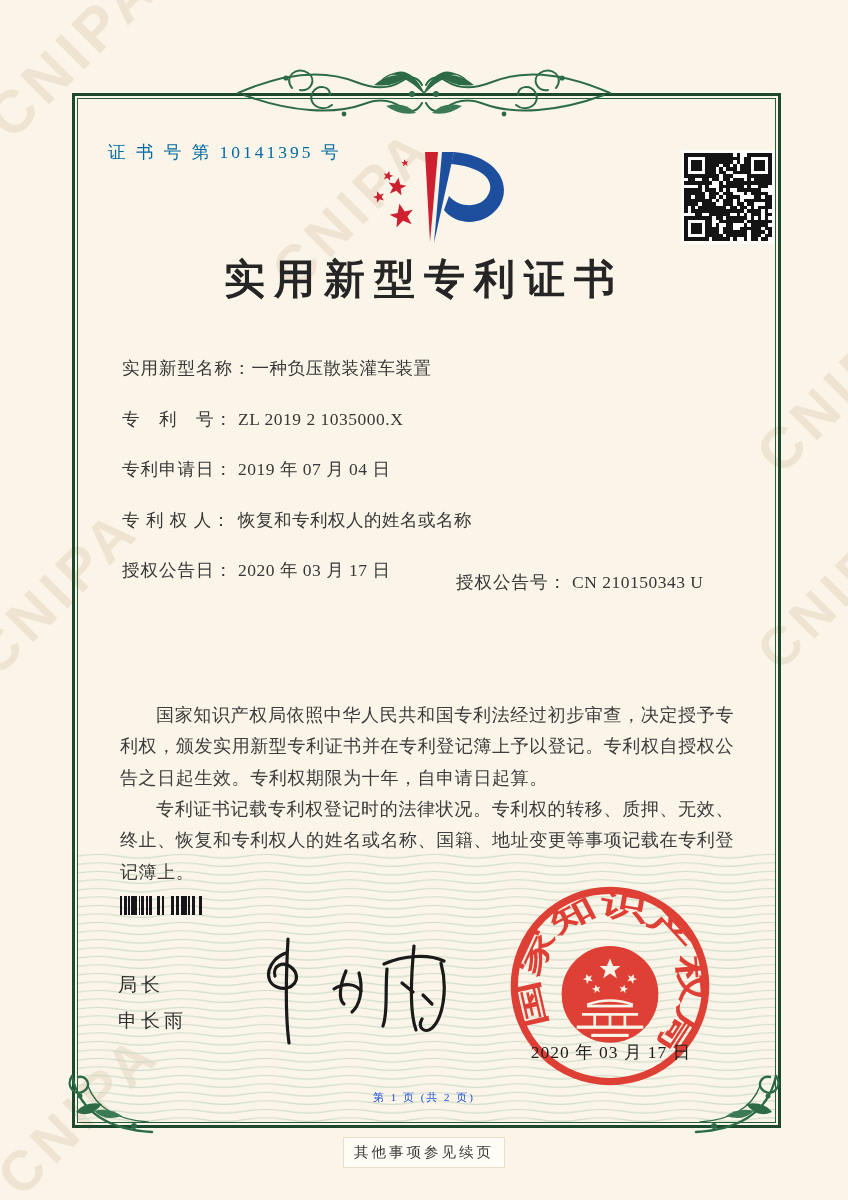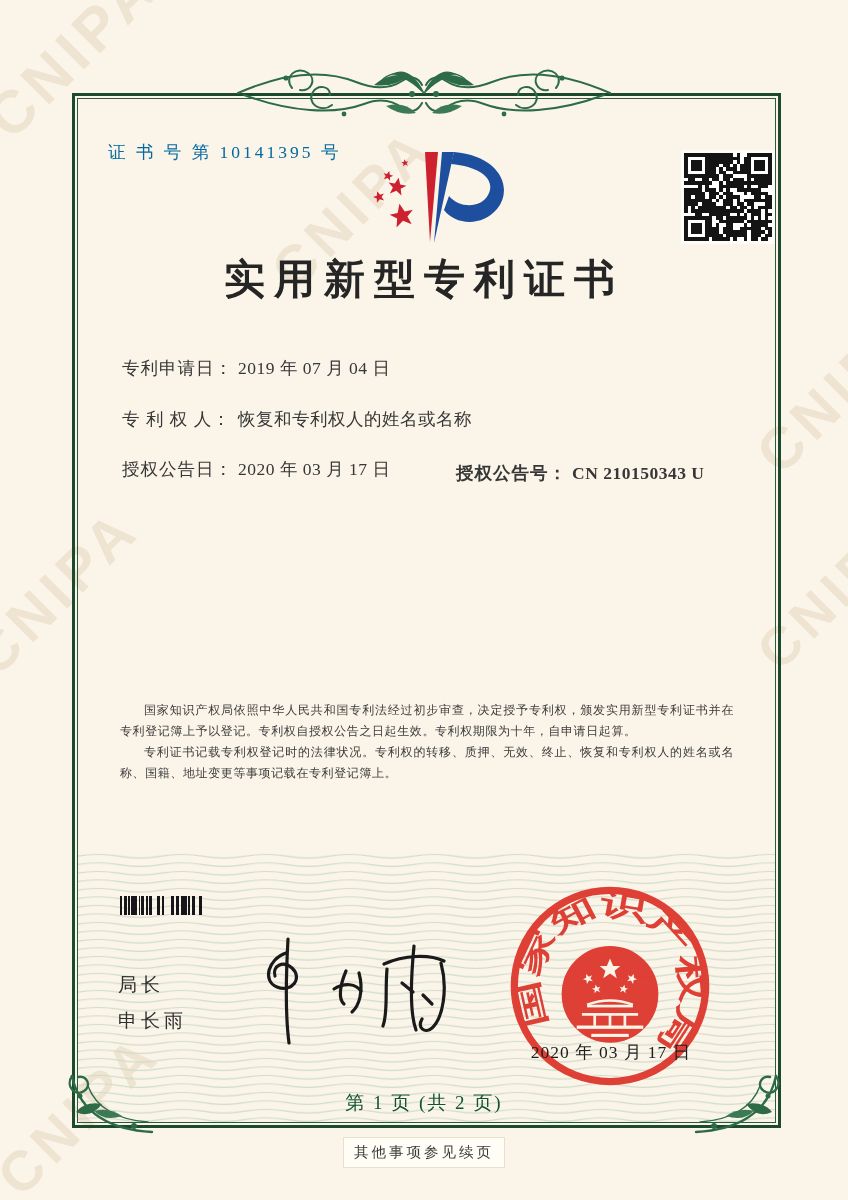--- a/index.html
+++ b/index.html
@@ -67,25 +67,25 @@
     text-align:center;
     font-size:41px; font-weight:bold; color:#252525;
     letter-spacing:9px;
   }
 
   .fields { left:122px; top:356px; width:616px; font-size:17.5px; color:#373737; }
   .field-row { height:50.6px; white-space:nowrap; }
   .field-row .lbl { display:inline-block; min-width:116px; letter-spacing:1px; }
   .field-row .val { letter-spacing:0.5px; }
   .field-row.double { position:relative; }
-  .pair2 { position:absolute; left:334px; top:4px;font-weight:bold; }
+  .pair2 { position:absolute; left:334px; top:12px; }
 
   .paras {
     left:120px; top:700px; width:614px;
-    font-size:12px; line-height:1.74; color:#3c3c3c;
+    font-size:18px; line-height:1.74; color:#3c3c3c;
     text-align:justify; letter-spacing:0.6px;
   }
   .paras p { text-indent:2em; }
 
   .barcode {
     left:120px; top:896px; width:214px; height:19px;
     font-size:0; white-space:nowrap; overflow:hidden;
   }
   .barcode i { display:inline-block; height:100%; background:#16161a; }
 
@@ -96,21 +96,21 @@
 
   .seal { left:506px; top:882px; width:208px; height:208px; opacity:0.95; }
   .seal-date {
     left:504px; top:1040px; width:214px;
     text-align:center; font-size:17.5px; color:#1e1e1e; letter-spacing:1px;
     z-index:4;
   }
 
   .page-info {
     left:0; top:1090px; width:848px; text-align:center;
-    font-size:19px; color:#14532d; letter-spacing:2px;
+    font-size:11px; color:#1d4ed8; letter-spacing:2px;
   }
   .note-box {
     left:0; top:1137px; width:848px; text-align:center;
   }
   .note-box span {
     display:inline-block;
     background:#fffdf6;
     border:1px solid #eadfca;
     padding:5px 10px;
     font-size:14.5px; color:#3a3a3a; letter-spacing:3px;
@@ -828,20 +828,26 @@
       <i class="w"></i>
       <i class="b"></i>
       <i class="b"></i>
       <i class="w"></i>
     </div>
 </div>
 
 <div class="abs content title">实用新型专利证书</div>
 
 <div class="abs content fields">
+  <div class="field-row">
+    <span class="lbl">实用新型名称：</span><span class="val">一种负压散装灌车装置</span>
+  </div>
+  <div class="field-row">
+    <span class="lbl">专　利　号：</span><span class="val">ZL 2019 2 1035000.X</span>
+  </div>
   <div class="field-row">
     <span class="lbl">专利申请日：</span><span class="val">2019 年 07 月 04 日</span>
   </div>
   <div class="field-row">
     <span class="lbl">专 利 权 人：</span><span class="val">恢复和专利权人的姓名或名称</span>
   </div>
   <div class="field-row double">
     <span><span class="lbl">授权公告日：</span><span class="val">2020 年 03 月 17 日</span></span>
     <span class="pair2"><span class="lbl">授权公告号：</span><span class="val">CN 210150343 U</span></span>
   </div>

